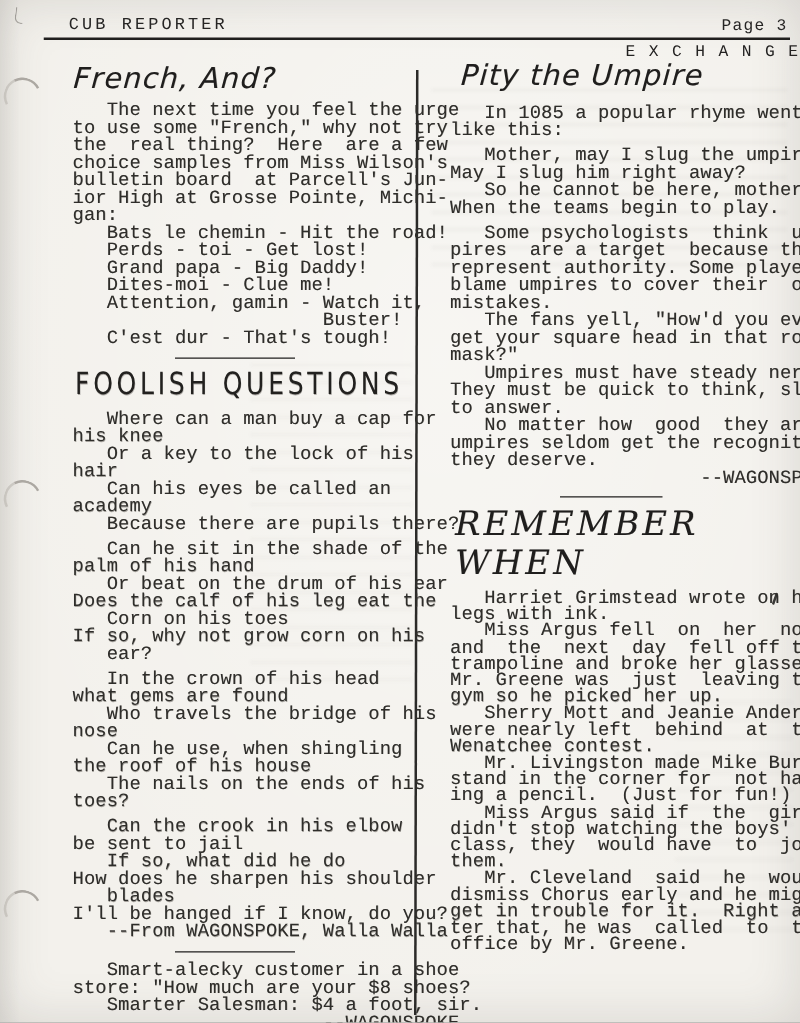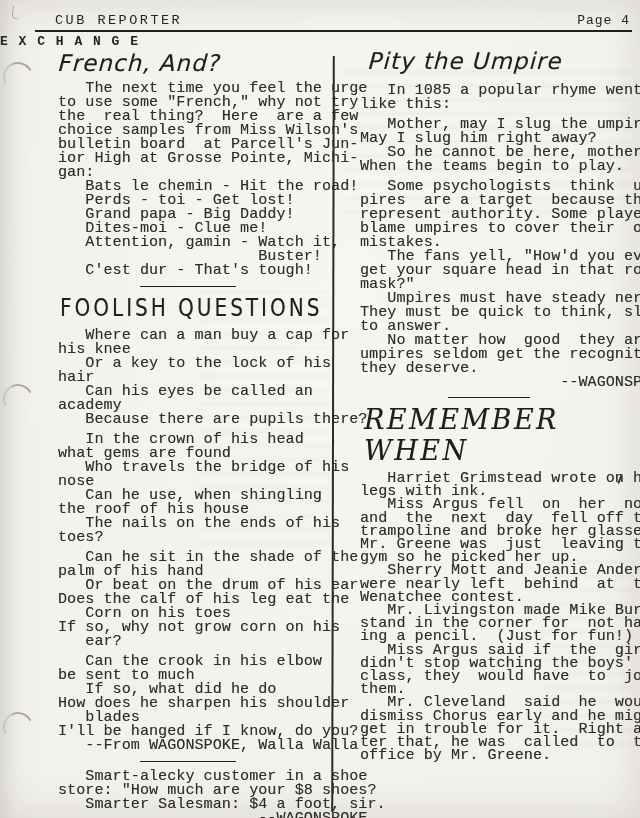--- a/index.html
+++ b/index.html
@@ -26,21 +26,21 @@
     pointer-events:none;
   }
   .bleed.b1{left:345px;top:70px;width:285px;height:150px;opacity:.55;}
   .bleed.b2{left:200px;top:290px;width:130px;height:260px;opacity:.4;}
   .bleed.b3{left:540px;top:560px;width:95px;height:190px;opacity:.45;}
 
   
   .masthead{position:absolute;left:55px;top:13px;font-size:13.5px;letter-spacing:2.5px;color:#262524;}
   .pagenum{position:absolute;right:10px;top:13px;font-size:13px;letter-spacing:1px;color:#262524;}
   .header-rule{position:absolute;left:35px;right:8px;top:30px;height:2px;background:#201f1e;}
-  .banner{position:absolute;left:0;right:0;top:34px;text-align:left;font-size:13px;font-weight:bold;letter-spacing:1.5px;color:#242322;}
+  .banner{position:absolute;left:0;right:0;top:34px;text-align:right;font-size:13px;font-weight:normal;letter-spacing:1.5px;color:#242322;}
 
   
   .divider{position:absolute;left:332px;top:56px;height:756px;width:1.6px;background:#2b2a28;transform:rotate(0.12deg);}
 
   
   .col{position:absolute;top:50px;}
   .col.left{left:58px;width:278px;}
   .col.right{left:360px;width:275px;top:48px;}
 
   .body{
@@ -126,21 +126,21 @@
   <div class="bleed b3"></div>
 
   <div class="mark-corner"></div>
   <div class="mark-tick"></div>
 
   <div class="hole h1"></div>
   <div class="hole h2"></div>
   <div class="hole h3"></div>
 
   <span class="masthead">CUB REPORTER</span>
-  <span class="pagenum">Page 4</span>
+  <span class="pagenum">Page 3</span>
   <div class="header-rule"></div>
   <div class="banner">E X C H A N G E</div>
 
   <div class="divider"></div>
 
   <div class="col left">
     <h2 class="hand">French, And?</h2>
     <pre class="body">   The next time you feel the urge
 to use some "French," why not try
 the  real thing?  Here  are a few
@@ -160,37 +160,37 @@
 
     <h2 class="blockhead">FOOLISH QUESTIONS</h2>
     <div class="stanzas">
         <pre class="body stanza">   Where can a man buy a cap for
 his knee
    Or a key to the lock of his
 hair
    Can his eyes be called an
 academy
    Because there are pupils there?</pre>
+        <pre class="body stanza">   Can he sit in the shade of the
+palm of his hand
+   Or beat on the drum of his ear
+Does the calf of his leg eat the
+   Corn on his toes
+If so, why not grow corn on his
+   ear?</pre>
         <pre class="body stanza">   In the crown of his head
 what gems are found
    Who travels the bridge of his
 nose
    Can he use, when shingling
 the roof of his house
    The nails on the ends of his
 toes?</pre>
-        <pre class="body stanza">   Can he sit in the shade of the
-palm of his hand
-   Or beat on the drum of his ear
-Does the calf of his leg eat the
-   Corn on his toes
-If so, why not grow corn on his
-   ear?</pre>
         <pre class="body stanza">   Can the crook in his elbow
-be sent to much
+be sent to jail
    If so, what did he do
 How does he sharpen his shoulder
    blades
 I'll be hanged if I know, do you?
    --From WAGONSPOKE, Walla Walla</pre>
       </div>
 
     <div class="rule-short"></div>
 
     <pre class="body">   Smart-alecky customer in a shoe

